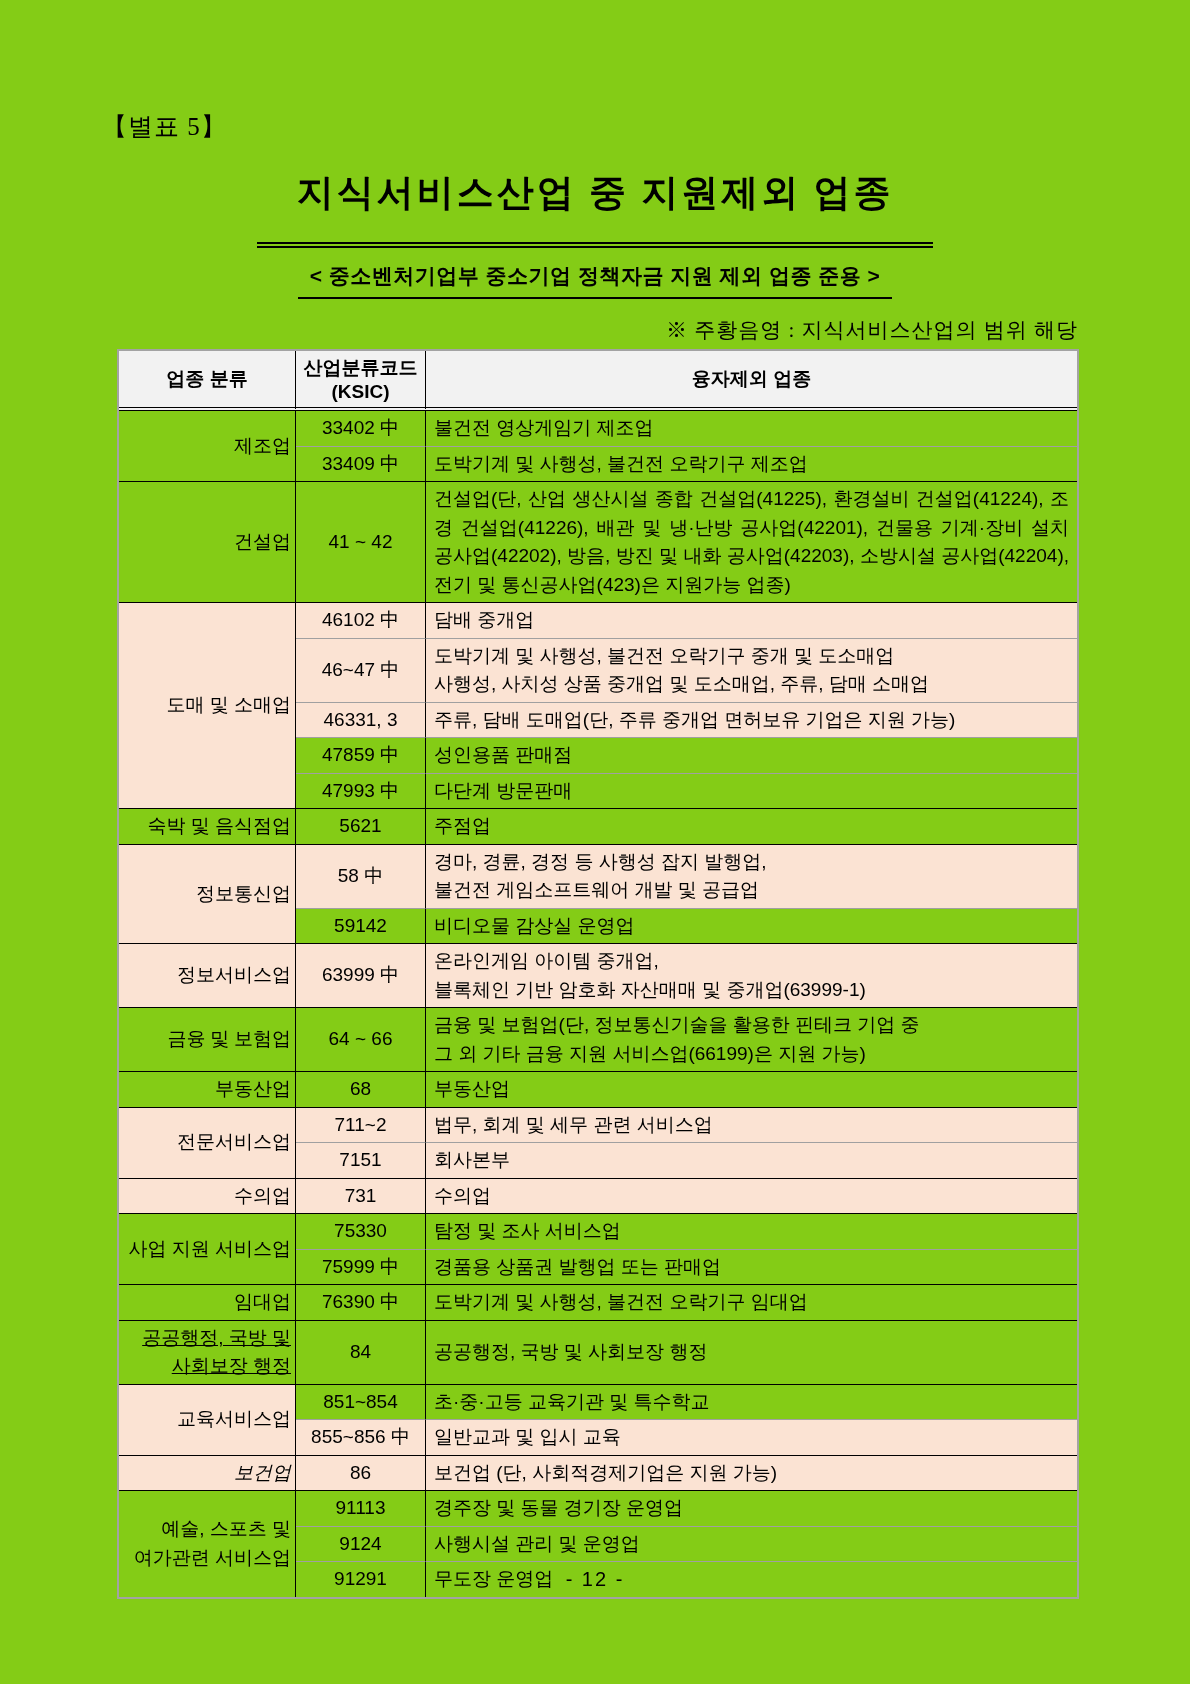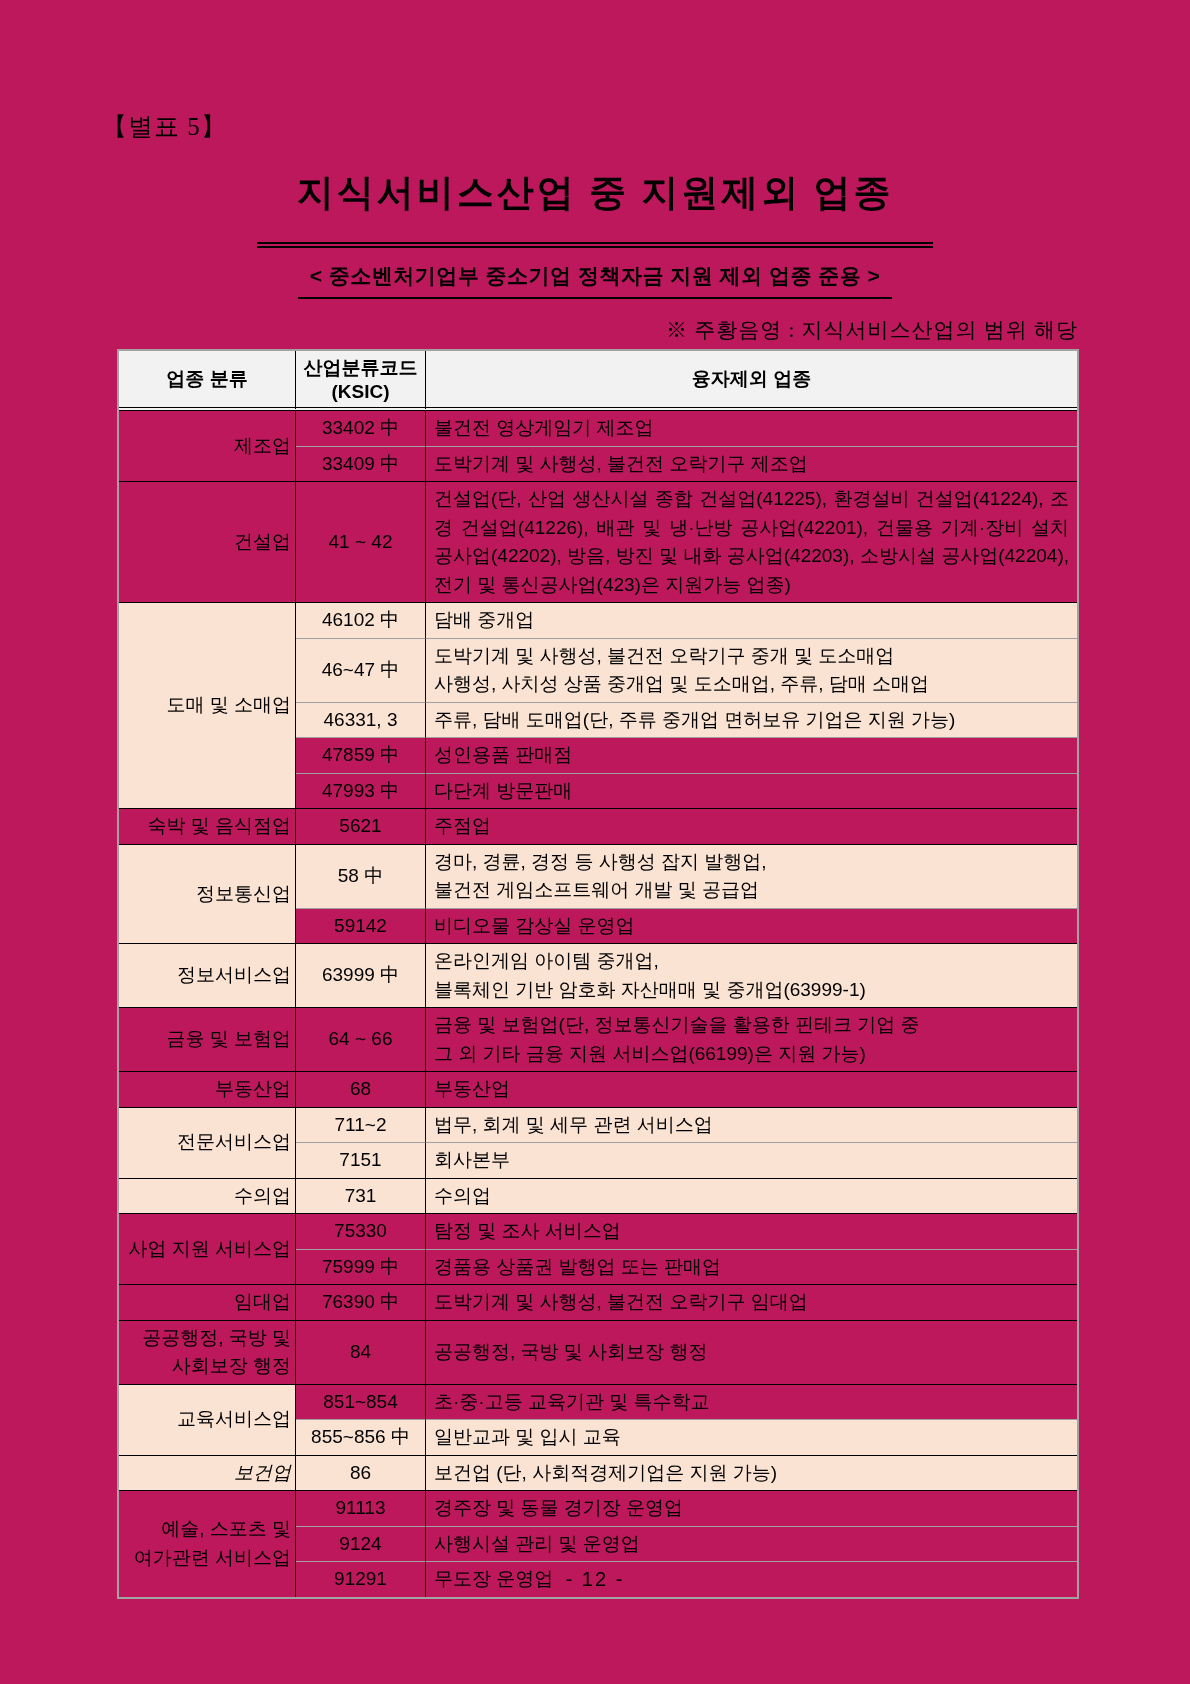--- a/index.html
+++ b/index.html
@@ -1,20 +1,20 @@
 <!DOCTYPE html>
 <html><head>
 <meta charset="utf-8">
 <style>
   html,body { margin:0; padding:0; background:#888; }
   .page {
     position:relative;
     width:1190px; height:1684px;
     margin:0 auto;
-    background:#be185d;
+    background:#84cc16;
     font-family:"Liberation Sans", sans-serif;
     color:#000;
     overflow:hidden;
   }
   .annex-label {
     position:absolute; top:110px; left:102px;
     font-family:"Liberation Serif", serif;
     font-size:25px; letter-spacing:1px;
   }
   .title-wrap { position:absolute; top:168px; left:0; width:100%; text-align:center; }
@@ -163,21 +163,21 @@
           <td class="code inner">59142</td>
           <td class="desc inner">비디오물 감상실 운영업</td>
         </tr>
         <tr>
           <td class="cat shaded" rowspan="1" style="white-space: pre-line;">정보서비스업</td>
           <td class="code shaded">63999 中</td>
           <td class="desc shaded">온라인게임 아이템 중개업,
 블록체인 기반 암호화 자산매매 및 중개업(63999-1)</td>
         </tr>
         <tr>
-          <td class="cat" rowspan="1" style="white-space: pre-line;">금융 및 보험업</td>
+          <td class="cat" rowspan="1" style="white-space: pre-line; font-family: Liberation Serif, serif;">금융 및 보험업</td>
           <td class="code">64 ~ 66</td>
           <td class="desc">금융 및 보험업(단, 정보통신기술을 활용한 핀테크 기업 중
 그 외 기타 금융 지원 서비스업(66199)은 지원 가능)</td>
         </tr>
         <tr>
           <td class="cat" rowspan="1" style="white-space: pre-line;">부동산업</td>
           <td class="code">68</td>
           <td class="desc">부동산업</td>
         </tr>
         <tr>
@@ -202,21 +202,21 @@
         <tr>
           <td class="code inner">75999 中</td>
           <td class="desc inner">경품용 상품권 발행업 또는 판매업</td>
         </tr>
         <tr>
           <td class="cat" rowspan="1" style="white-space: pre-line;">임대업</td>
           <td class="code">76390 中</td>
           <td class="desc">도박기계 및 사행성, 불건전 오락기구 임대업</td>
         </tr>
         <tr>
-          <td class="cat" rowspan="1" style="white-space: pre-line;">공공행정, 국방 및
+          <td class="cat" rowspan="1" style="white-space: pre-line; text-decoration: underline;">공공행정, 국방 및
 사회보장 행정</td>
           <td class="code">84</td>
           <td class="desc">공공행정, 국방 및 사회보장 행정</td>
         </tr>
         <tr>
           <td class="cat shaded" rowspan="2" style="white-space: pre-line;">교육서비스업</td>
           <td class="code">851~854</td>
           <td class="desc">초·중·고등 교육기관 및 특수학교</td>
         </tr>
         <tr>

